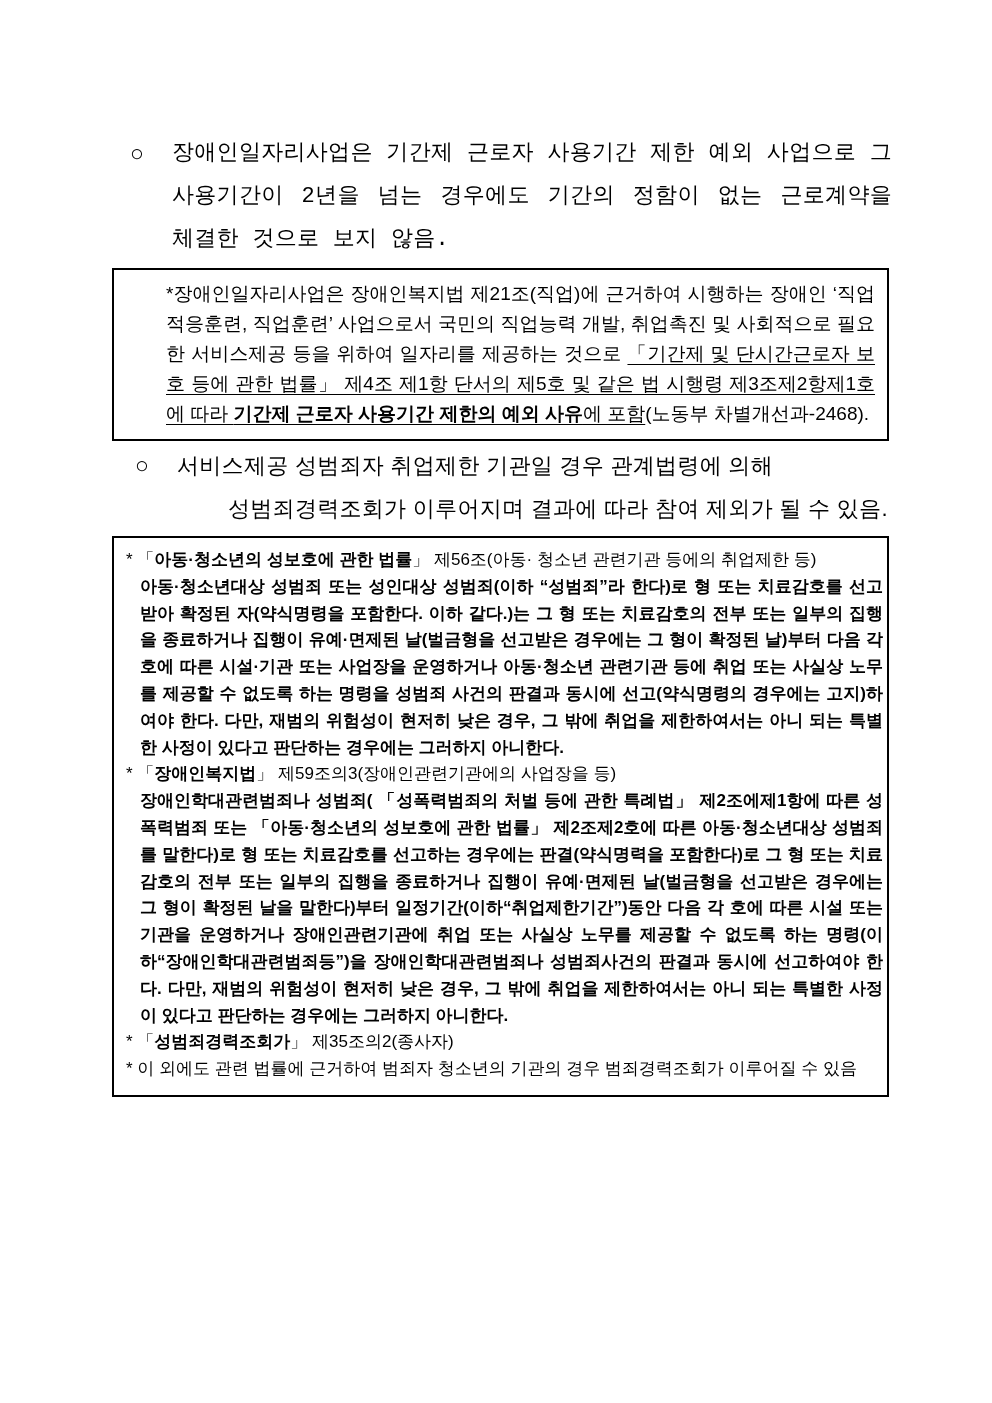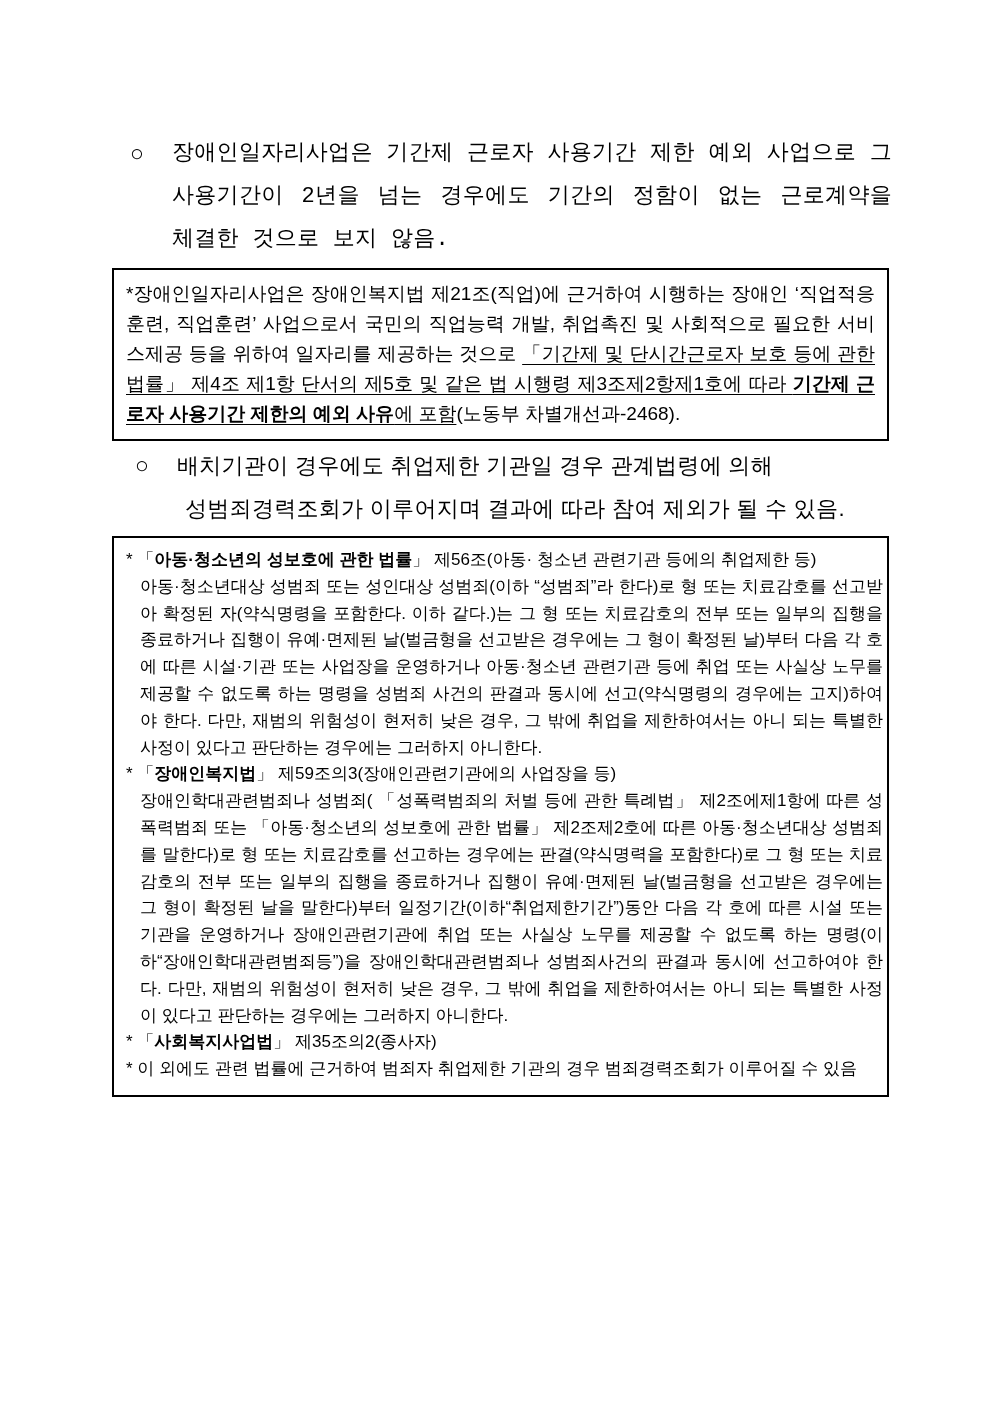--- a/index.html
+++ b/index.html
@@ -27,45 +27,45 @@
   }
   .bullet-body {
     flex: 1 1 auto;
     font-size: 22px;
     line-height: 43px;
     letter-spacing: 0.3px;
   }
   #bullet1 { left: 130px; top: 132px; width: 762px; }
   #bullet1 .bullet-body { text-align: justify; font-family: Liberation Mono, monospace; }
   #bullet2 { left: 135px; top: 444px; width: 770px; }
-  #bullet2 .line2 { padding-left: 8px; }
+  #bullet2 .line2 { padding-left: 8px; margin-left: 43px; }
 
   
   .note-box {
     position: absolute;
     left: 112px;
     width: 777px;
     border: 2px solid #000;
     background: #fff;
   }
   #note-box-1 {
     top: 268px;
     padding: 9px 12px 10px 12px;
     font-size: 19px;
     line-height: 30px;
   }
-  #note-box-1 .note-par { text-align: justify; }
+  #note-box-1 .note-par { text-align: justify; margin-left: 40px; }
   #note-box-2 {
     top: 536px;
     padding: 9px 4px 12px 12px;
     font-size: 17px;
     line-height: 26.8px;
   }
   .law-item-header { white-space: nowrap; }
-  .law-item-body { margin-left: 14px; text-align: justify; }
+  .law-item-body { margin-left: 14px; text-align: justify; font-weight: bold; }
   .law-title { font-weight: bold; }
   .u  { text-decoration: underline; text-underline-offset: 4px; }
   .bu { font-weight: bold; text-decoration: underline; text-underline-offset: 4px; }
 </style>
 </head>
 <body>
 
 <div class="page">
 
   <div class="bullet-block" id="bullet1">
@@ -73,40 +73,40 @@
     <div class="bullet-body">장애인일자리사업은 기간제 근로자 사용기간 제한 예외 사업으로 그 사용기간이 2년을 넘는 경우에도 기간의 정함이 없는 근로계약을 체결한 것으로 보지 않음.</div>
   </div>
 
   <div class="note-box" id="note-box-1">
     <div class="note-par"><span>*</span><span>장애인일자리사업은 장애인복지법 제21조(직업)에 근거하여 시행하는 장애인 ‘직업적응훈련, 직업훈련’ 사업으로서 국민의 직업능력 개발, 취업촉진 및 사회적으로 필요한 서비스제공 등을 위하여 일자리를 제공하는 것으로 </span><span class="u">「기간제 및 단시간근로자 보호 등에 관한 법률」 제4조 제1항 단서의 제5호 및 같은 법 시행령 제3조제2항제1호에 따라 </span><span class="bu">기간제 근로자 사용기간 제한의 예외 사유</span><span class="u">에 포함</span><span>(노동부 차별개선과-2468).</span></div>
   </div>
 
   <div class="bullet-block" id="bullet2">
     <div class="bullet-marker">○</div>
     <div class="bullet-body">
-      <div class="line1">배치기관이 경우에도 취업제한 기관일 경우 관계법령에 의해</div>
+      <div class="line1">서비스제공 성범죄자 취업제한 기관일 경우 관계법령에 의해</div>
       <div class="line2">성범죄경력조회가 이루어지며 결과에 따라 참여 제외가 될 수 있음.</div>
     </div>
   </div>
 
   <div class="note-box" id="note-box-2">
 
     <div class="law-item">
       <div class="law-item-header"><span>*</span> <span>「</span><span class="law-title">아동·청소년의 성보호에 관한 법률</span><span>」</span><span> 제56조(아동· 청소년 관련기관 등에의 취업제한 등)</span></div>
       <div class="law-item-body">아동·청소년대상 성범죄 또는 성인대상 성범죄(이하 “성범죄”라 한다)로 형 또는 치료감호를 선고받아 확정된 자(약식명령을 포함한다. 이하 같다.)는 그 형 또는 치료감호의 전부 또는 일부의 집행을 종료하거나 집행이 유예·면제된 날(벌금형을 선고받은 경우에는 그 형이 확정된 날)부터 다음 각 호에 따른 시설·기관 또는 사업장을 운영하거나 아동·청소년 관련기관 등에 취업 또는 사실상 노무를 제공할 수 없도록 하는 명령을 성범죄 사건의 판결과 동시에 선고(약식명령의 경우에는 고지)하여야 한다. 다만, 재범의 위험성이 현저히 낮은 경우, 그 밖에 취업을 제한하여서는 아니 되는 특별한 사정이 있다고 판단하는 경우에는 그러하지 아니한다.</div>
     </div>
 
     <div class="law-item">
       <div class="law-item-header"><span>*</span> <span>「</span><span class="law-title">장애인복지법</span><span>」</span><span> 제59조의3(장애인관련기관에의 사업장을 등)</span></div>
       <div class="law-item-body">장애인학대관련범죄나 성범죄( 「성폭력범죄의 처벌 등에 관한 특례법」 제2조에제1항에 따른 성폭력범죄 또는 「아동·청소년의 성보호에 관한 법률」 제2조제2호에 따른 아동·청소년대상 성범죄를 말한다)로 형 또는 치료감호를 선고하는 경우에는 판결(약식명력을 포함한다)로 그 형 또는 치료감호의 전부 또는 일부의 집행을 종료하거나 집행이 유예·면제된 날(벌금형을 선고받은 경우에는 그 형이 확정된 날을 말한다)부터 일정기간(이하“취업제한기간”)동안 다음 각 호에 따른 시설 또는 기관을 운영하거나 장애인관련기관에 취업 또는 사실상 노무를 제공할 수 없도록 하는 명령(이하“장애인학대관련범죄등”)을 장애인학대관련범죄나 성범죄사건의 판결과 동시에 선고하여야 한다. 다만, 재범의 위험성이 현저히 낮은 경우, 그 밖에 취업을 제한하여서는 아니 되는 특별한 사정이 있다고 판단하는 경우에는 그러하지 아니한다.</div>
     </div>
 
     <div class="law-item">
-      <div class="law-item-header"><span>*</span> <span>「</span><span class="law-title">사회복지사업법</span><span>」</span><span> 제35조의2(종사자)</span></div>
+      <div class="law-item-header"><span>*</span> <span>「</span><span class="law-title">성범죄경력조회가</span><span>」</span><span> 제35조의2(종사자)</span></div>
     </div>
 
     <div class="law-item">
-      <div><span>*</span><span> 이 외에도 관련 법률에 근거하여 범죄자 취업제한 기관의 경우 범죄경력조회가 이루어질 수 있음</span></div>
+      <div><span>*</span><span> 이 외에도 관련 법률에 근거하여 범죄자 청소년의 기관의 경우 범죄경력조회가 이루어질 수 있음</span></div>
     </div>
 
   </div>
 
 </div>
 
 </body></html>

